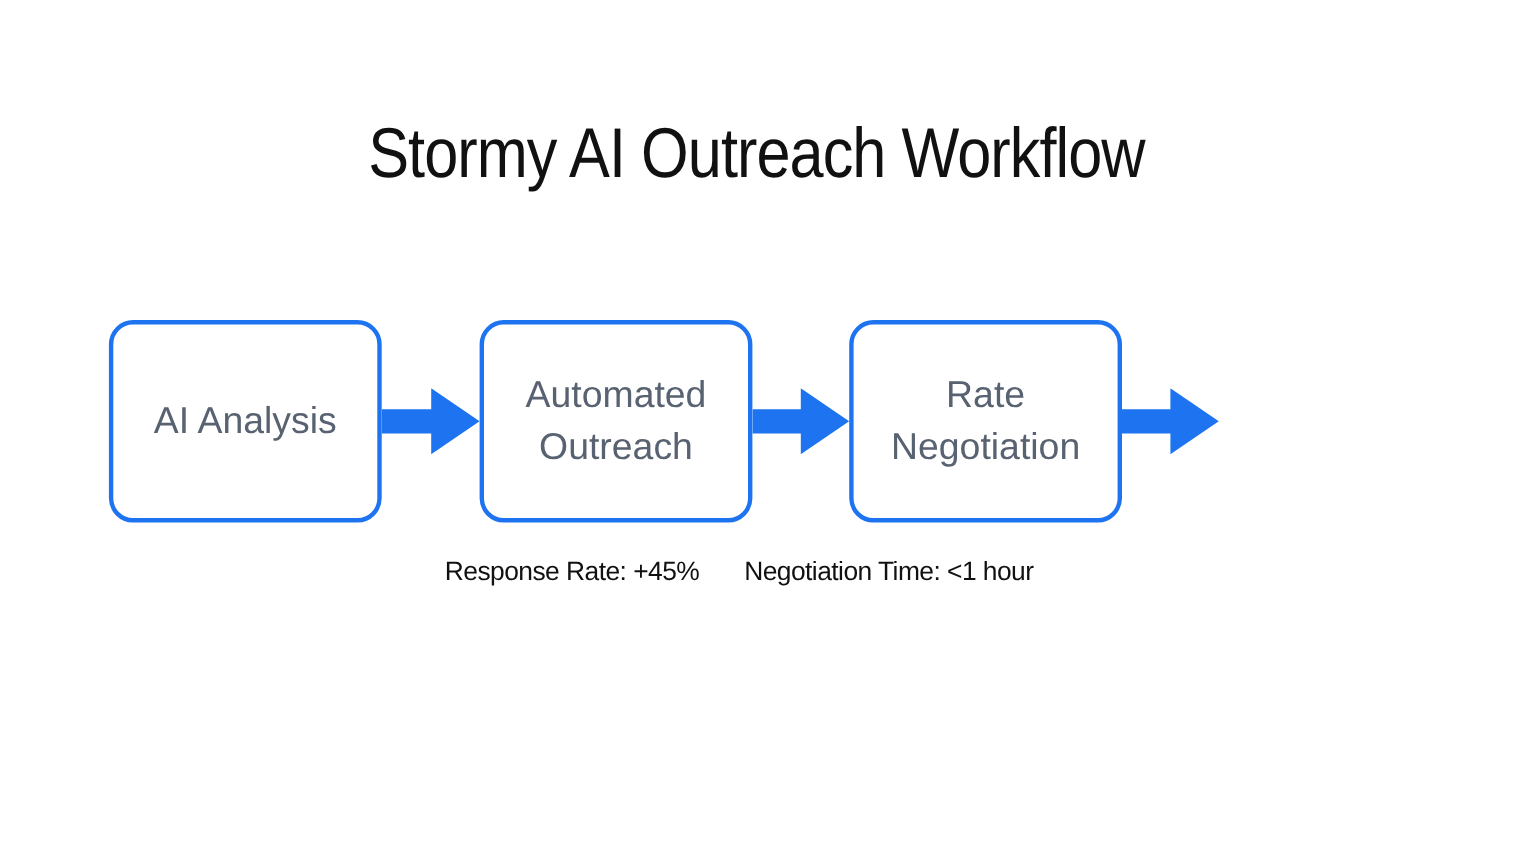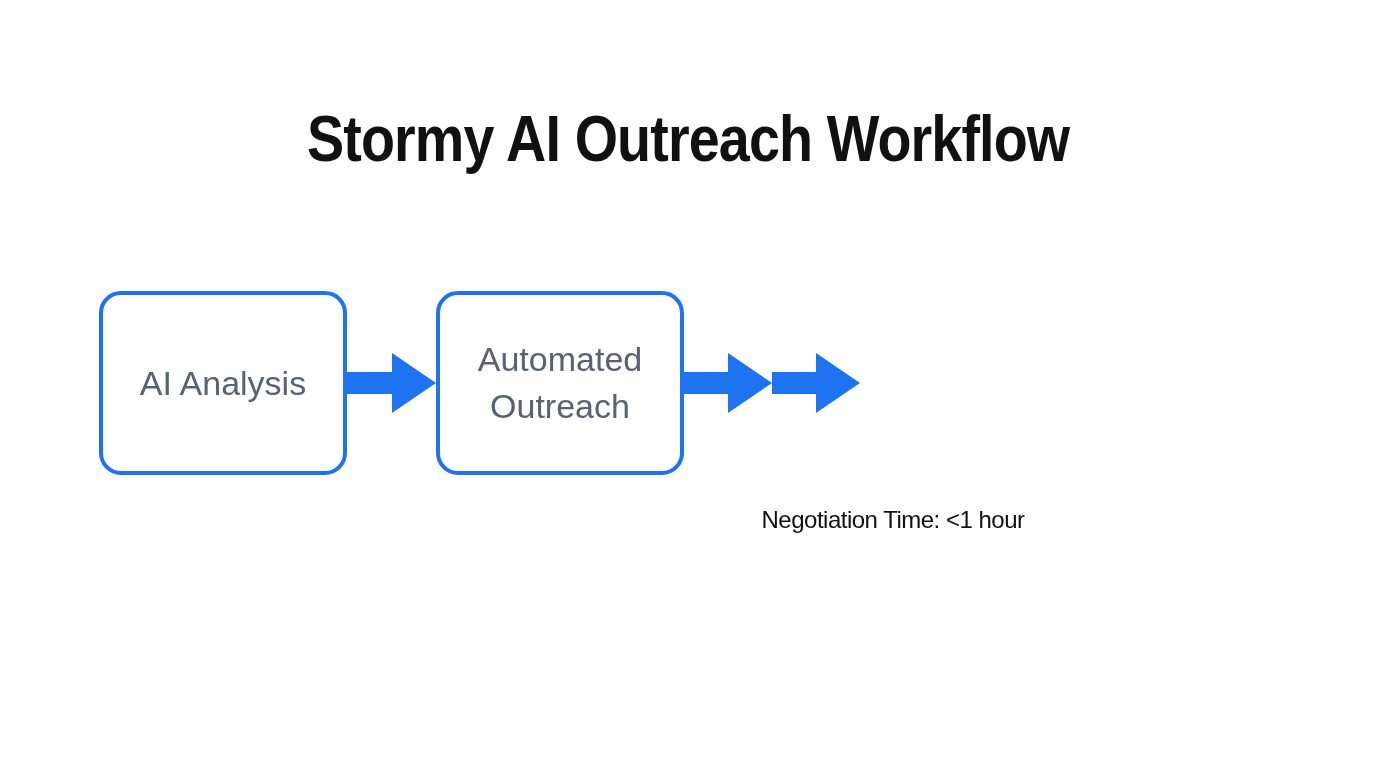--- a/index.html
+++ b/index.html
@@ -16,21 +16,21 @@
     overflow: hidden;
   }
   .title {
     position: absolute;
     top: 58px;
     left: 0;
     width: 100%;
     text-align: center;
     font-size: 64px;
     line-height: 1.2;
-    font-weight: bold;
+    font-weight: normal;
     color: var(--color-title_text, #111111);
     letter-spacing: -1px;
   }
   .title .condense {
     display: inline-block;
     transform: scaleX(0.87);
     transform-origin: 50% 50%;
     white-space: nowrap;
   }
   .flow-row {
@@ -71,21 +71,21 @@
     position: absolute;
     top: 506px;
     transform: translateX(-50%);
     font-size: 24px;
     line-height: 1.2;
     letter-spacing: -0.5px;
     color: var(--color-metric_text, #111111);
     white-space: nowrap;
   }
   .metric-step2 { left: 520px; }
-  .metric-step3 { left: 893px; text-align: center; }
+  .metric-step3 { left: 808px; text-align: center; }
 </style>
 </head>
 <body>
 
 <div class="canvas">
 
   <h1 class="title"><span class="condense">Stormy AI Outreach Workflow</span></h1>
 
   <div class="flow-row">
 
@@ -98,24 +98,28 @@
     </svg>
 
     <div class="step-box">
       <div class="step-label">Automated Outreach</div>
     </div>
 
     <svg class="flow-arrow" width="88" height="60" viewBox="0 0 88 60" aria-hidden="true">
       <polygon points="0,19 44,19 44,0 88,30 44,60 44,41 0,41"></polygon>
     </svg>
 
+    <div class="step-box">
+      <div class="step-label">Rate Negotiation</div>
+    </div>
 
     <svg class="flow-arrow" width="88" height="60" viewBox="0 0 88 60" aria-hidden="true">
       <polygon points="0,19 44,19 44,0 88,30 44,60 44,41 0,41"></polygon>
     </svg>
 
 
   </div>
 
+  <div class="metric metric-step2">Response Rate: +45%</div>
 
   <div class="metric metric-step3">Negotiation Time: &lt;1 hour</div>
 
 </div>
 
 </body></html>

